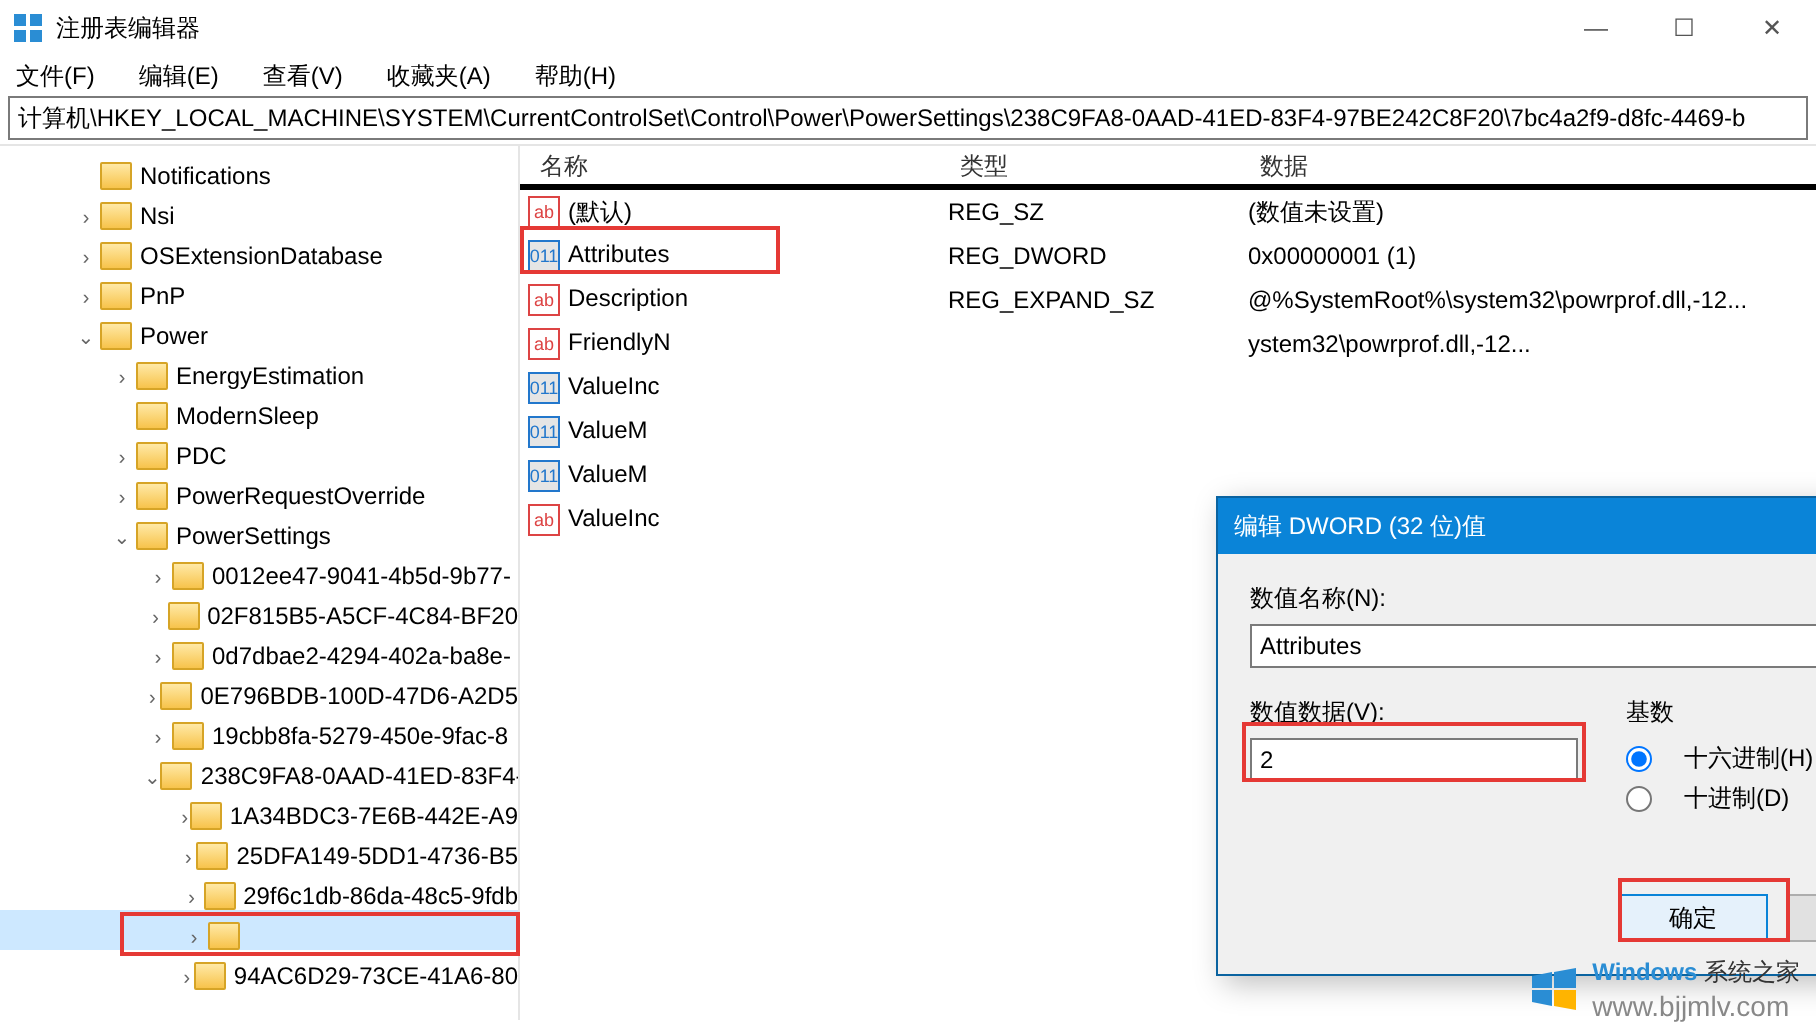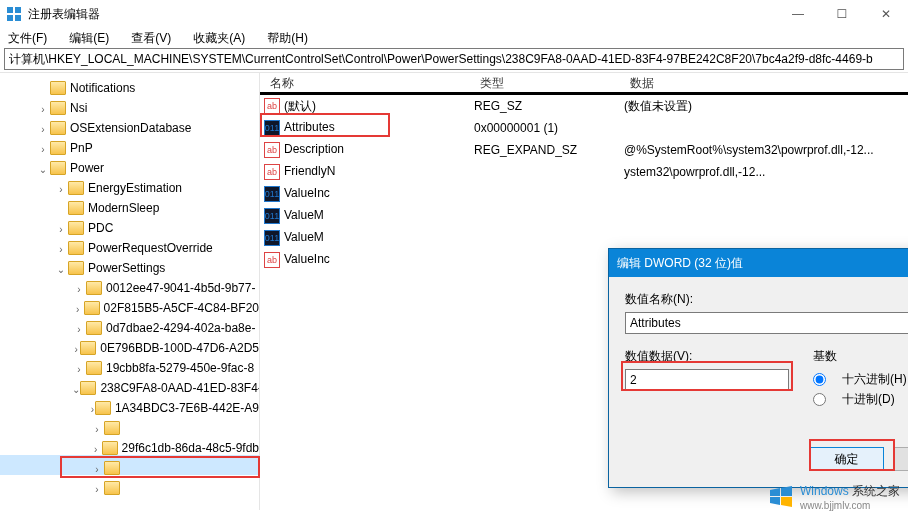--- a/index.html
+++ b/index.html
@@ -20,21 +20,21 @@
 .tree-item.sel{background:#cde8ff}
 .listpane{flex:1;position:relative}
 .list-head{display:flex;height:22px;border-bottom:3px solid #000000;align-items:flex-end;padding-left:4px}
 .list-head div{padding:0 6px;color:#333}
 .col-name{width:210px}
 .col-type{width:150px}
 .col-data{flex:1}
 .list-row{display:flex;height:22px;align-items:center;padding-left:4px}
 .valicon{width:16px;height:16px;margin-right:4px;display:inline-flex;align-items:center;justify-content:center;font-size:9px;flex-shrink:0}
 .valicon.sz{background:#fff;border:1px solid #d44;color:#d44}
-.valicon.dw{background:#0f172a;border:1px solid #27c;color:#27c}
+.valicon.dw{background:#e5e5e5;border:1px solid #27c;color:#27c}
 .list-row .c1{width:210px;display:flex;align-items:flex-start;overflow:hidden}
 .list-row .c2{width:150px}
 .list-row .c3{flex:1;overflow:hidden;white-space:nowrap}
 .hl-red{border:2px solid #e53935;position:absolute;pointer-events:none}
 .dialog{position:absolute;left:348px;top:175px;width:378px;background:#f0f0f0;border:1px solid #0a63a0;box-shadow:4px 4px 14px rgba(0,0,0,.25)}
 .dlg-title{height:28px;background:#0a84d8;color:#fff;display:flex;align-items:center;padding:0 8px}
 .dlg-body{padding:14px 16px 16px 16px}
 .dlg-body label{display:block;margin-bottom:4px}
 .dlg-body input[type=text]{width:100%;height:22px;border:1px solid #7a7a7a;padding:0 4px;background:#fff}
 .dlg-row{display:flex;margin-top:14px;gap:24px}
@@ -162,33 +162,35 @@
         <span>238C9FA8-0AAD-41ED-83F4-</span>
       </div>
       <div class="tree-item" style="padding-left: 90px;">
         <span class="tw">›</span>
         <span class="folder"></span>
         <span>1A34BDC3-7E6B-442E-A9</span>
       </div>
       <div class="tree-item" style="padding-left: 90px;">
         <span class="tw">›</span>
         <span class="folder"></span>
+        <span>25DFA149-5DD1-4736-B5</span>
       </div>
       <div class="tree-item" style="padding-left: 90px;">
         <span class="tw">›</span>
         <span class="folder"></span>
         <span>29f6c1db-86da-48c5-9fdb</span>
       </div>
       <div class="tree-item sel" style="padding-left: 90px;">
         <span class="tw">›</span>
         <span class="folder"></span>
       </div>
       <div class="tree-item" style="padding-left: 90px;">
         <span class="tw">›</span>
         <span class="folder"></span>
+        <span>94AC6D29-73CE-41A6-80</span>
       </div>
     </div>
   <div class="listpane">
     <div class="list-head">
       <div class="col-name">名称</div>
       <div class="col-type">类型</div>
       <div class="col-data">数据</div>
     </div>
     <div id="rows">
         <div class="list-row">
@@ -197,20 +199,21 @@
             <span>(默认)</span>
           </div>
           <div class="c2">REG_SZ</div>
           <div class="c3">(数值未设置)</div>
         </div>
         <div class="list-row">
           <div class="c1">
             <span class="valicon dw">011</span>
             <span>Attributes</span>
           </div>
+          <div class="c2">REG_DWORD</div>
           <div class="c3">0x00000001 (1)</div>
         </div>
         <div class="list-row">
           <div class="c1">
             <span class="valicon sz">ab</span>
             <span>Description</span>
           </div>
           <div class="c2">REG_EXPAND_SZ</div>
           <div class="c3">@%SystemRoot%\system32\powrprof.dll,-12...</div>
         </div>
@@ -299,16 +302,16 @@
 <div class="watermark">
   <span class="wm-logo">
     <svg viewBox="0 0 26 26">
         <polygon points="2,6 12,4 12,12 2,12" fill="#2a8dd4"></polygon>
         <polygon points="13,4 24,2 24,12 13,12" fill="#2a8dd4"></polygon>
         <polygon points="2,13 12,13 12,21 2,19" fill="#2a8dd4"></polygon>
         <polygon points="13,13 24,13 24,23 13,21" fill="#ffb400"></polygon>
       </svg>
   </span>
   <div>
-    <div><span style="color:#2a8dd4;font-weight:normal">Windows</span> <span>系统之家</span></div>
-    <div style="font-size:10px;color:#888">www.bjjmlv.com</div>
+    <div><span style="color:#2a8dd4;font-weight:bold">Windows</span> <span>系统之家</span></div>
+    <div style="font-size:14px;color:#888">www.bjjmlv.com</div>
   </div>
 </div>
 
 </body></html>

